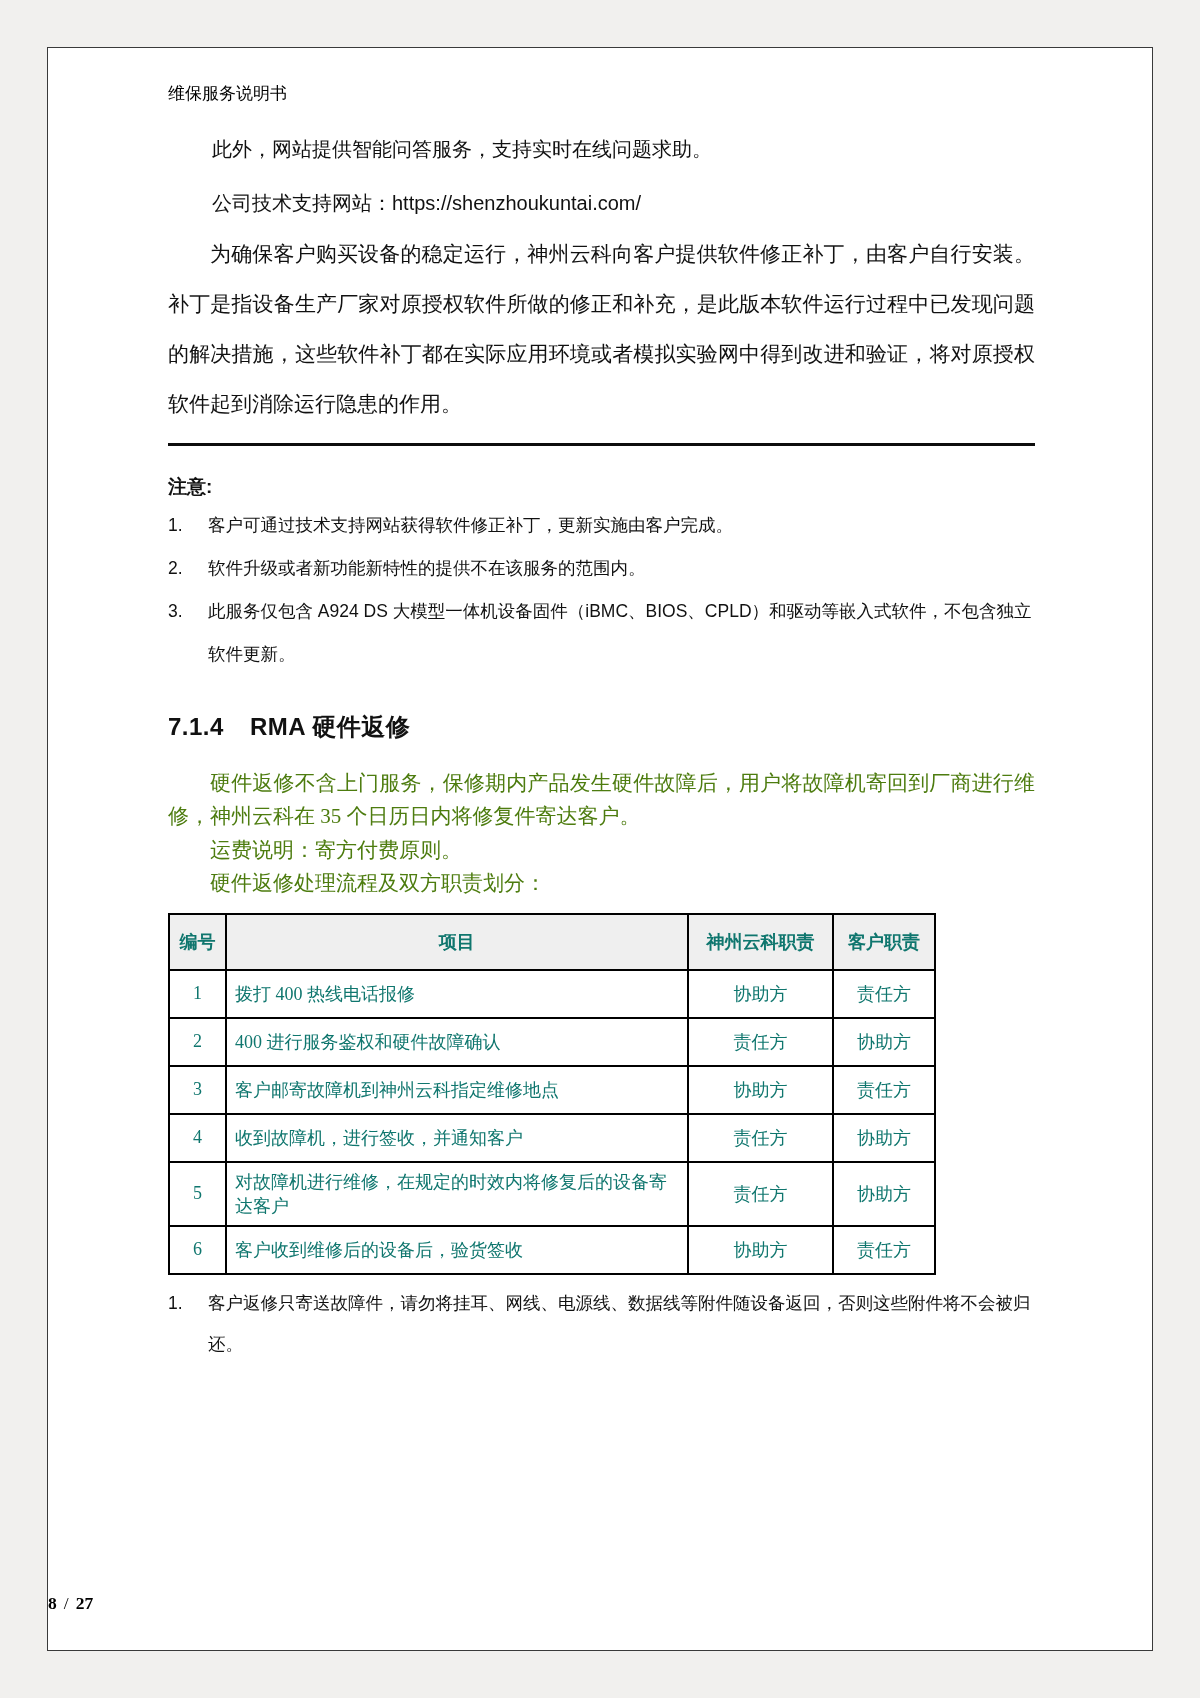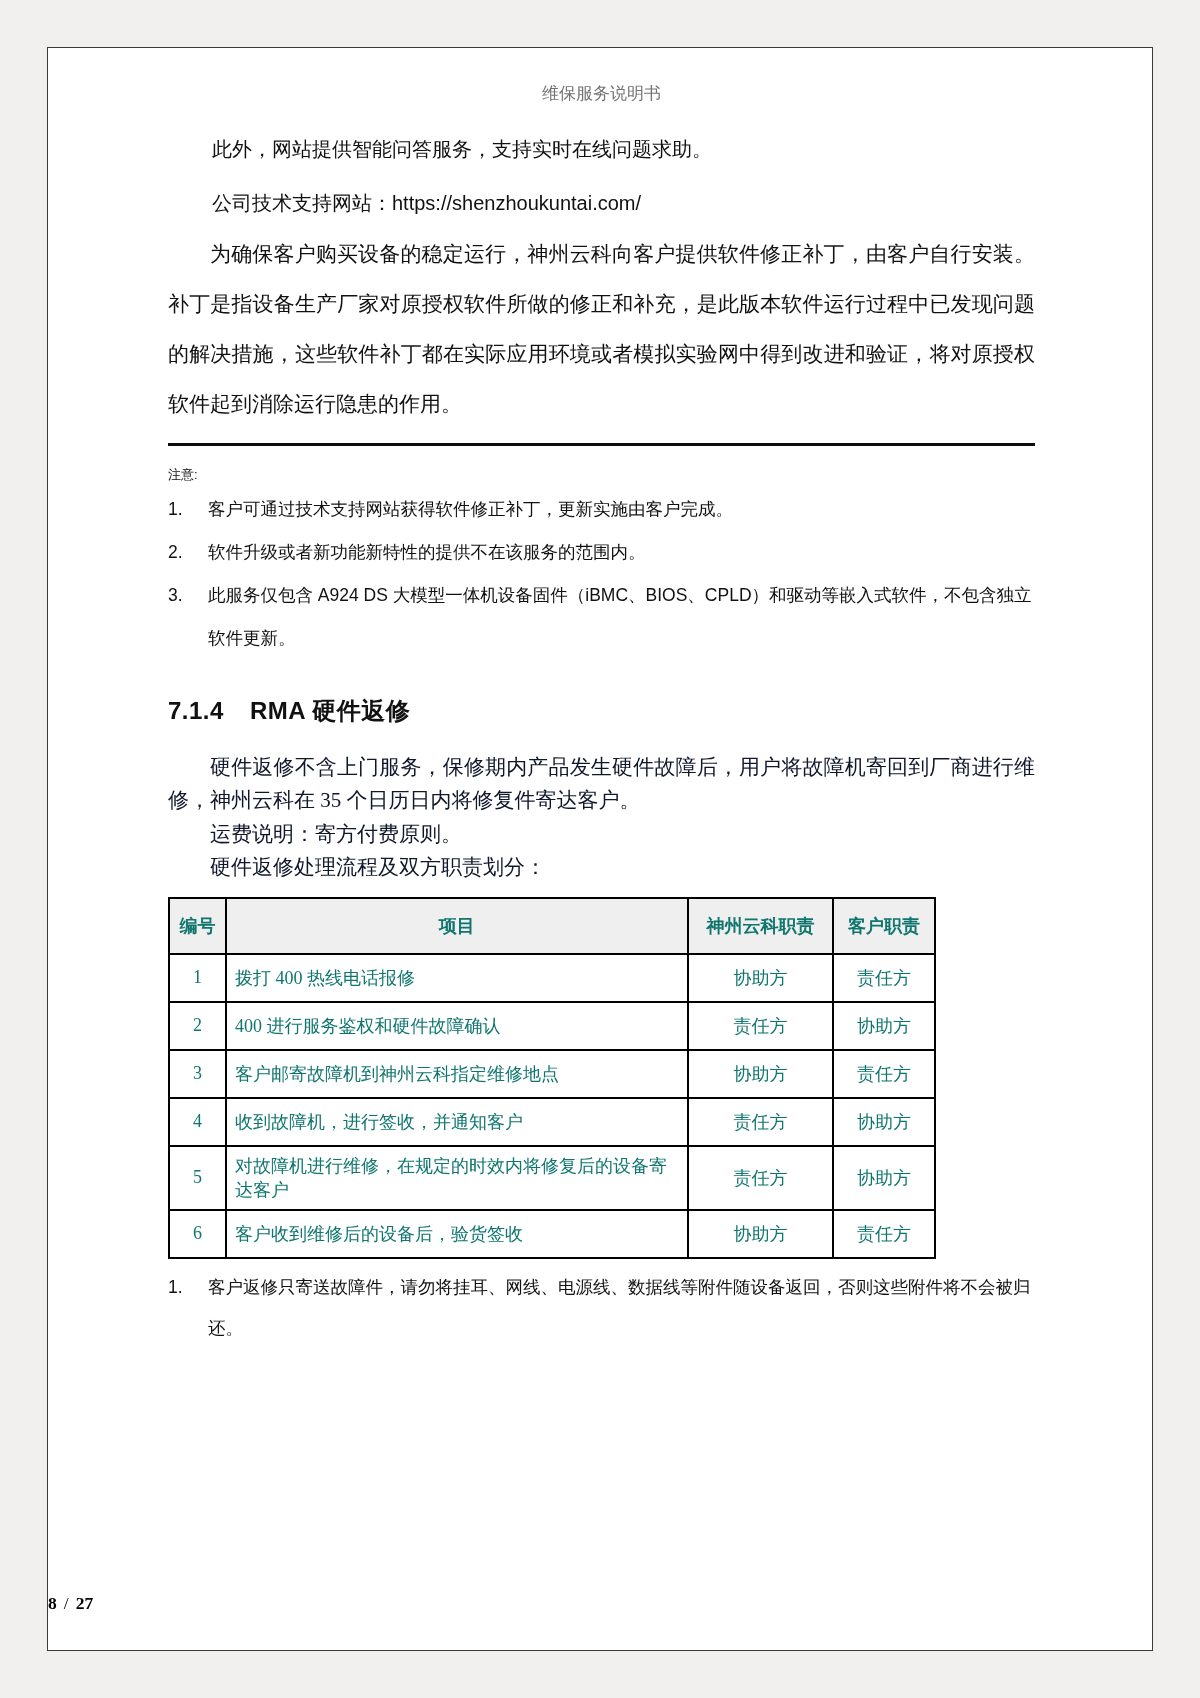--- a/index.html
+++ b/index.html
@@ -14,24 +14,24 @@
     position:absolute;left:47px;top:47px;
     width:1106px;height:1604px;
     background:#ffffff;
     border:1px solid #3a3a3a;
     box-sizing:border-box;
     overflow:hidden;
   }
   .content{padding:0 117px 0 120px;}
   .doc-header{
     margin-top:34px;
-    text-align:center;
+    text-align:left;
     font-family:"Liberation Serif","DejaVu Serif",serif;
     font-size:17px;
-    color:#737373;
+    color:#000000;
   }
   .p-intro{
     font-size:20px;
     line-height:1.4;
     text-indent:2em;
     margin:4px;
   }
   .p-intro.first{margin-top:30px;}
   .p-intro.second{margin-top:26px;}
   .section-heading{
@@ -49,38 +49,38 @@
     text-align:justify;
     text-justify:inter-character;
     text-indent:2em;
   }
   .rule{
     margin:14px 0 0 0;
     border:none;
     border-top:3px solid #0d0d0d;
   }
   .note-label{
-    margin-top:20px;
-    font-size:13px;
-    font-weight:400;
+    margin-top:28px;
+    font-size:19px;
+    font-weight:700;
   }
   .note-list{margin-top:4px;}
   .note-item{
     display:flex;
     font-size:17.5px;
     line-height:2.45;
   }
   .note-num{flex:none;width:40px;}
   .note-text{flex:1;}
   .serif-block{
     margin-top:24px;
     font-family:"Liberation Serif","DejaVu Serif",serif;
     font-size:21px;
     line-height:1.6;
-    color:#0f172a;
+    color:#4d7c0f;
   }
   .serif-block p{margin:0;text-align:justify;text-justify:inter-character;}
   .serif-block p.ind{text-indent:2em;}
   .rma-table{
     margin-top:12px;
     border-collapse:collapse;
     width:768px;
     font-family:"Liberation Serif","DejaVu Serif",serif;
     font-size:18px;
     color:#0f766e;

